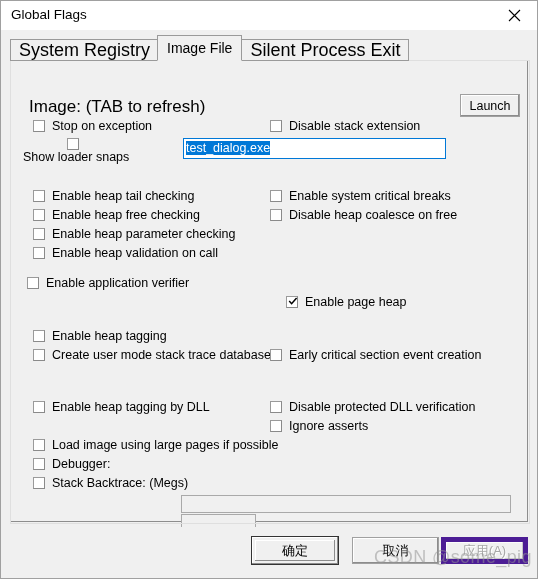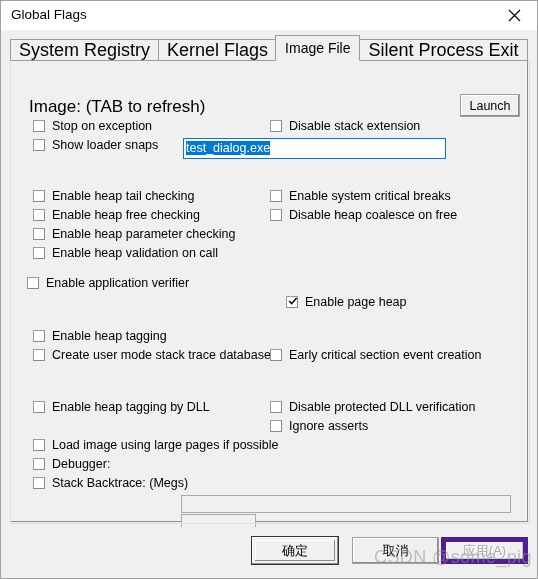--- a/index.html
+++ b/index.html
@@ -276,23 +276,20 @@
       </svg>
     </div>
   </div>
 
   <div class="client">
 
     <div class="tabstrip">
       <div class="tab">
         <span>System Registry</span>
       </div>
-      <div class="tab">
-        <span>Kernel Flags</span>
-      </div>
       <div class="tab active">
         <span>Image File</span>
       </div>
       <div class="tab">
         <span>Silent Process Exit</span>
       </div>
     </div>
 
     <div class="tabpanel">
 
@@ -303,21 +300,21 @@
       </div>
 
       <div class="btn classic" style="left:449px; top:33px; width:60px; height:23px;">
         <span>Launch</span>
       </div>
 
       <div class="cb" style="left:22px; top:58px;">
         <span class="box"></span>
         <span class="text">Stop on exception</span>
       </div>
-      <div class="cb" style="left:22px; top:77px;">
+      <div class="cb" style="left:12px; top:77px;flex-direction:column;">
         <span class="box"></span>
         <span class="text">Show loader snaps</span>
       </div>
 
       <div class="cb" style="left:259px; top:58px;">
         <span class="box"></span>
         <span class="text">Disable stack extension</span>
       </div>
 
       <div class="cb" style="left:22px; top:128px;">

